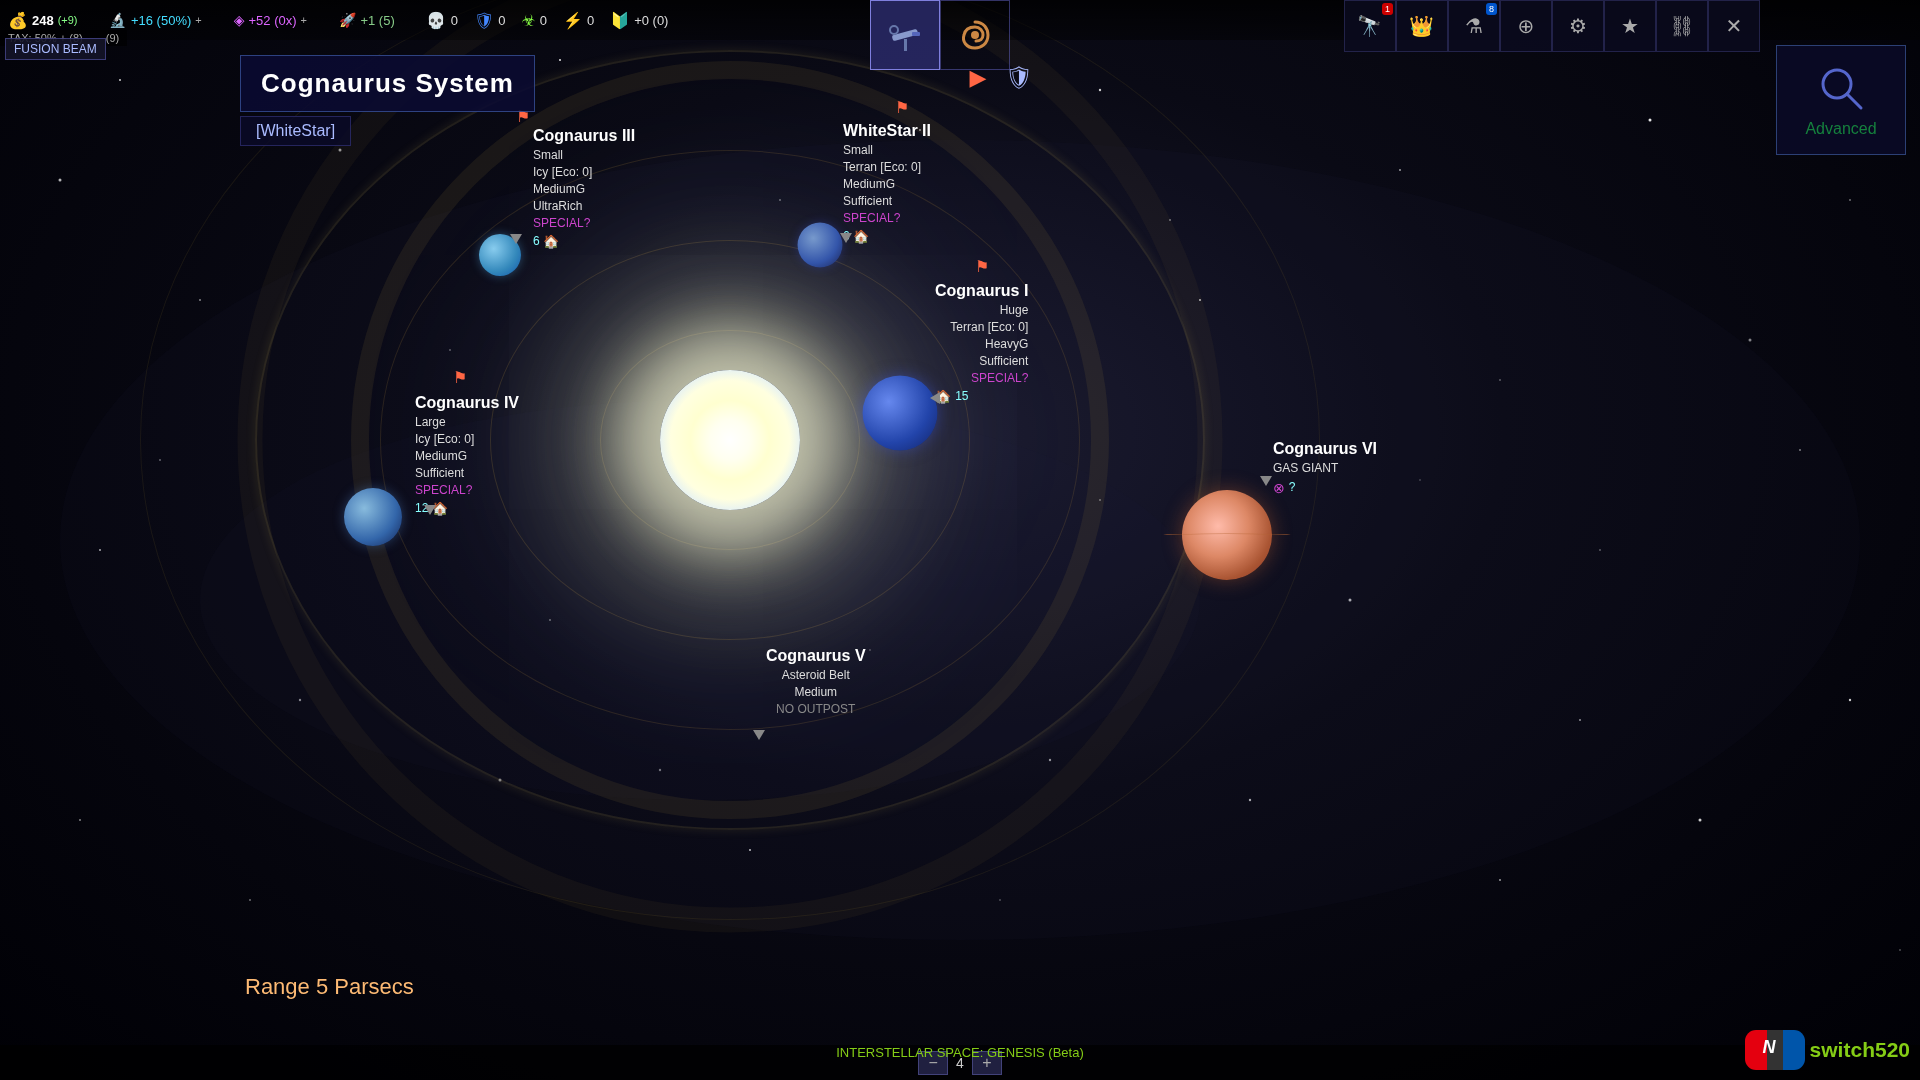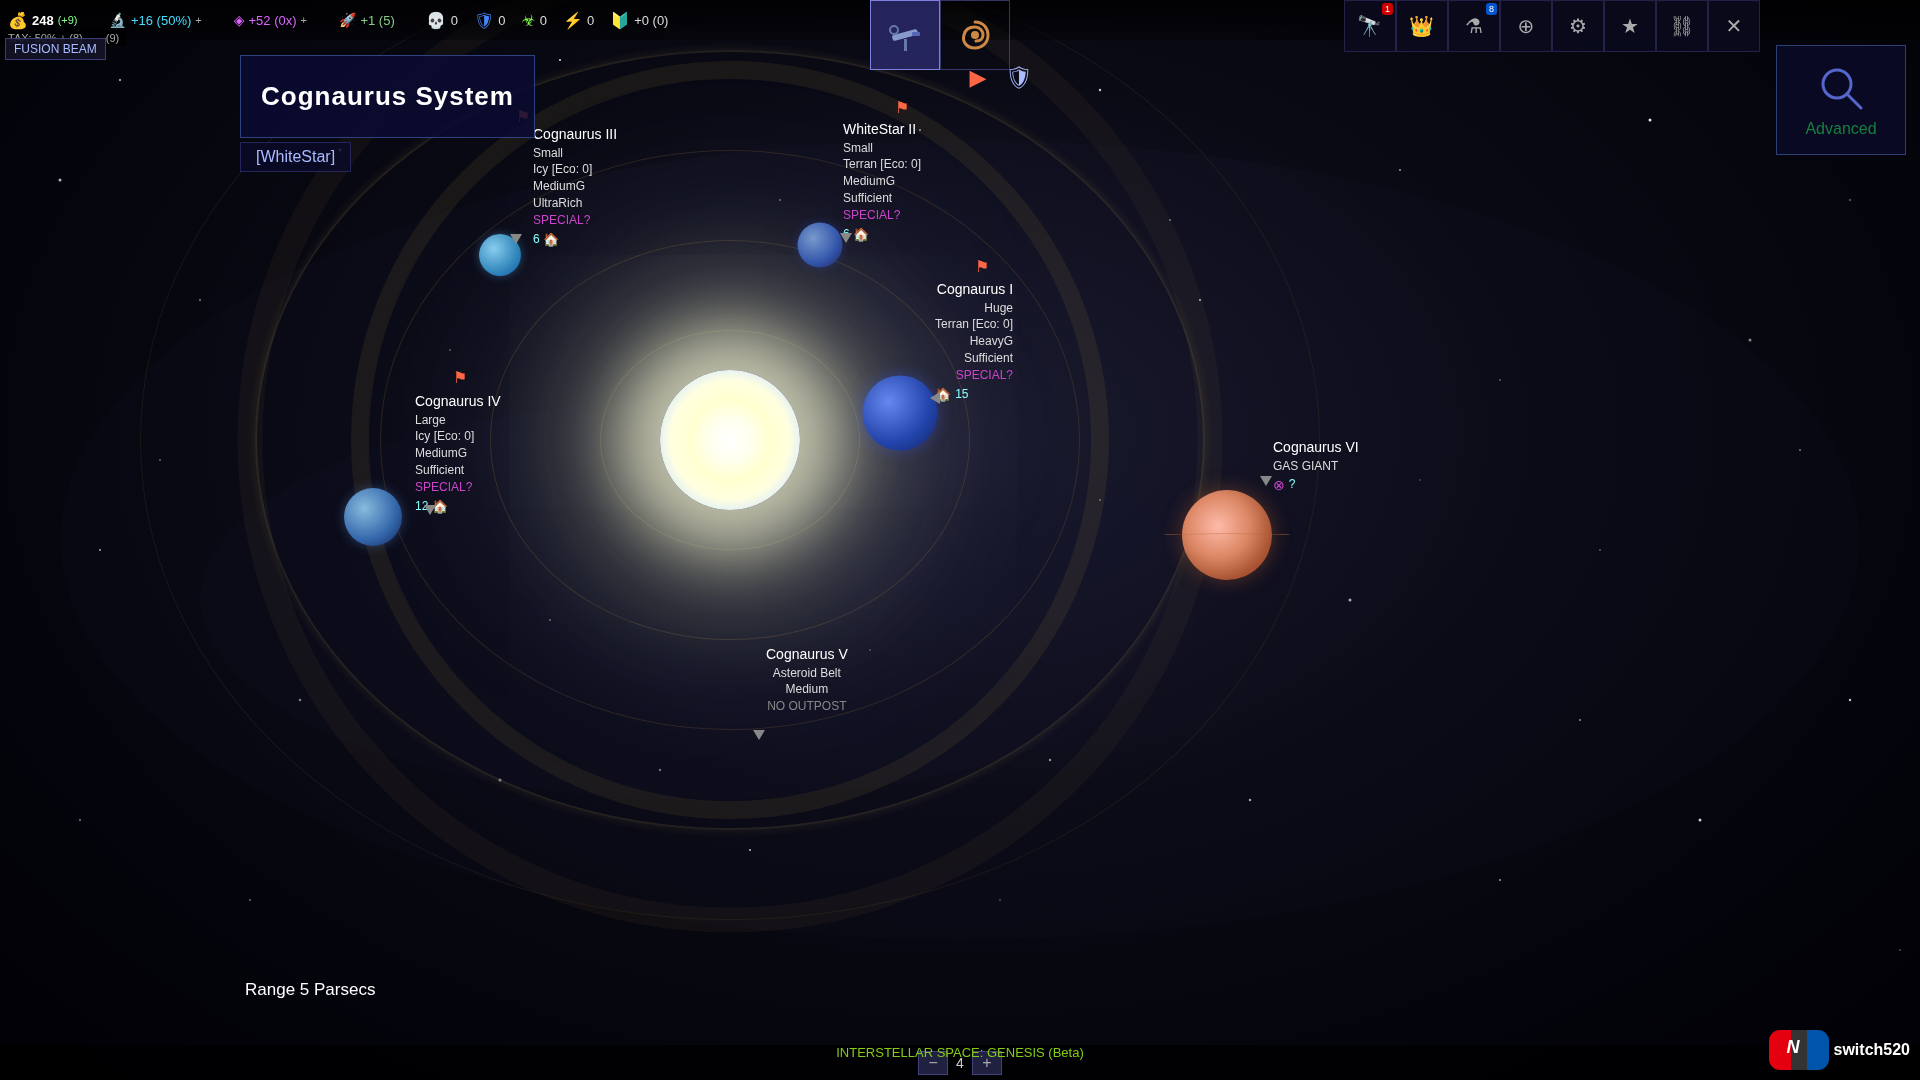--- a/index.html
+++ b/index.html
@@ -67,23 +67,23 @@
 
     .planet-label {
       position: absolute;
       z-index: 10;
       font-size: 12px;
       color: #ddd;
       line-height: 1.4;
     }
 
     .planet-label .planet-name {
-      font-size: 14px;
+      font-size: 16px;
       color: #fff;
-      font-weight: normal;
+      font-weight: bold;
     }
 
     .planet-label .special {
       color: #cc44cc;
       font-size: 12px;
     }
 
     
     #top-hud {
       position: absolute;
@@ -138,21 +138,21 @@
     #system-header {
       position: absolute;
       top: 55px;
       left: 240px;
       z-index: 20;
     }
 
     #system-name {
       background: rgba(10, 10, 50, 0.85);
       border: 1px solid rgba(100, 150, 255, 0.4);
-      padding: 25px 20px;
+      padding: 12px 20px;
       font-size: 26px;
       color: #fff;
       font-weight: bold;
       letter-spacing: 1px;
     }
 
     #star-type {
       background: rgba(10, 10, 40, 0.8);
       border: 1px solid rgba(80, 80, 180, 0.4);
       padding: 5px 15px;
@@ -257,22 +257,22 @@
       display: flex;
       gap: 5px;
     }
 
     
     #range-indicator {
       position: absolute;
       bottom: 80px;
       left: 245px;
       z-index: 20;
-      font-size: 17px;
-      color: #ffffff;
+      font-size: 22px;
+      color: #fdba74;
     }
 
     
     #bottom-bar {
       position: absolute;
       bottom: 0;
       left: 0;
       right: 0;
       height: 35px;
       background: rgba(0, 0, 0, 0.7);
@@ -683,14 +683,14 @@
   <div style="position:relative; width:60px; height:50px; display:flex; align-items:center; justify-content:center;">
 
     <div style="position:absolute; left:0; top:5px; width:22px; height:40px; background:#e4000f; border-radius:11px 0 0 11px;"></div>
 
     <div style="position:absolute; left:22px; top:5px; width:16px; height:40px; background:#333; z-index:1;"></div>
 
     <div style="position:absolute; left:38px; top:5px; width:22px; height:40px; background:#0055aa; border-radius:0 11px 11px 0;"></div>
 
     <div style="position:absolute; left:18px; top:12px; z-index:2; color:white; font-size:18px; font-weight:900; font-style:italic;">N</div>
   </div>
-  <span style="font-size:16px; font-weight:bold; color:#ffffff;">switch520</span>
+  <span style="font-size:21px; font-weight:bold; color:#84cc16;">switch520</span>
 </div>
 
 </body></html>

